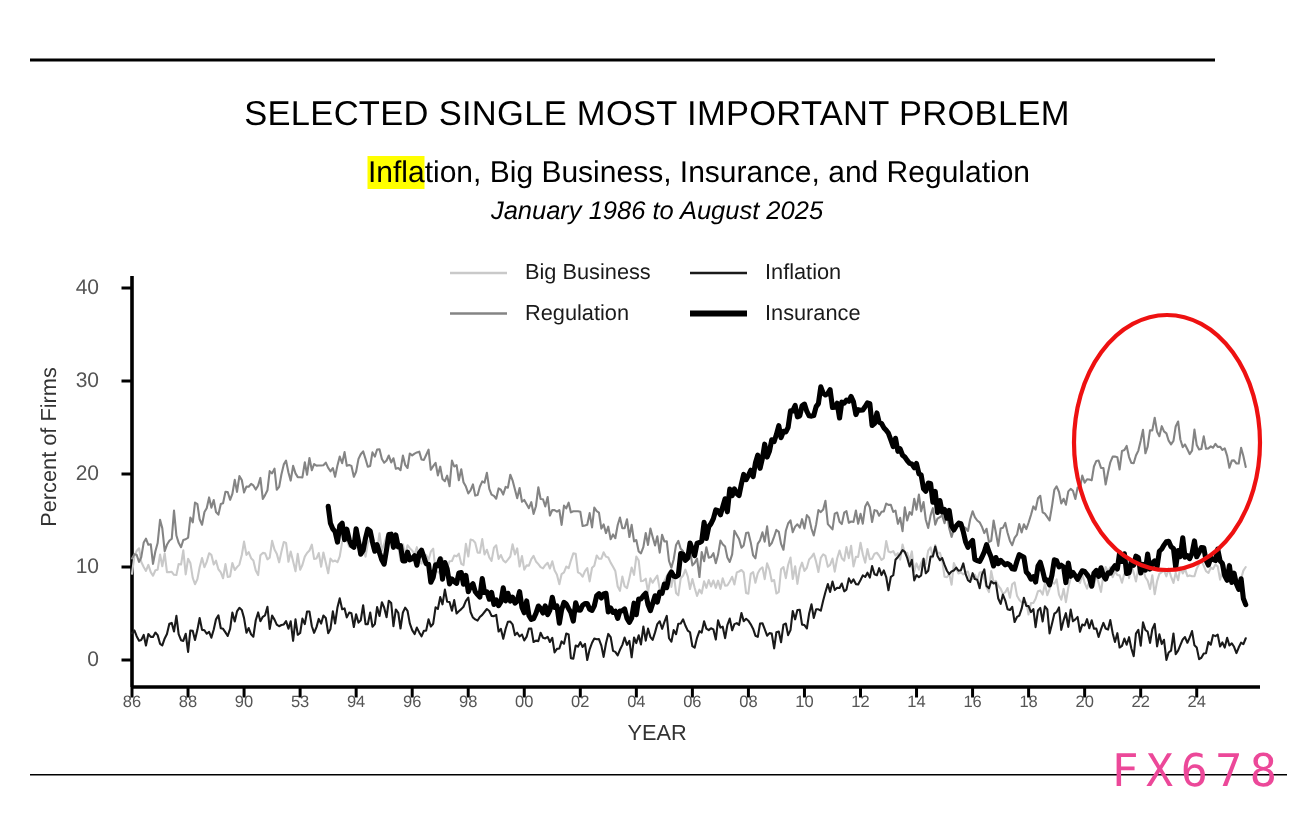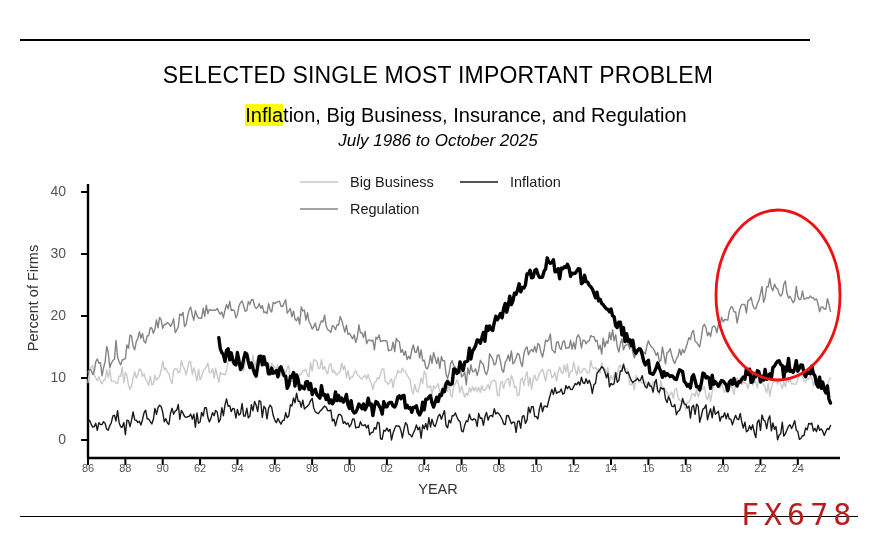--- a/index.html
+++ b/index.html
@@ -23,37 +23,37 @@
   .lg-label{font-size:14.5px;color:#1a1a1a;white-space:nowrap;}
 
   .ylabel{position:absolute;left:-62px;top:290px;width:190px;text-align:center;font-size:14.5px;
           transform:rotate(-90deg);color:#333;}
   .xlabel{position:absolute;left:0;top:481px;width:876px;text-align:center;font-size:14.5px;color:#333;}
 
   .ytick{position:absolute;right:0;width:26px;text-align:right;font-size:14px;color:#555;}
   .xtick{position:absolute;top:0;width:26px;text-align:center;font-size:11px;color:#555;}
 
   .watermark{position:absolute;left:741px;top:497px;font-size:30px;letter-spacing:5px;
-             color:#b91c1c;font-family:"DejaVu Sans Mono",monospace;}
+             color:#ec4899;font-family:"DejaVu Sans Mono",monospace;}
 
   svg{display:block;}
 </style>
 </head>
 <body>
 
 <div id="root">
 
   <div class="rule-top"></div>
   <div class="rule-bottom"></div>
 
   <div class="title-main">SELECTED SINGLE MOST IMPORTANT PROBLEM</div>
 
   <div class="title-sub"><span class="hl">Infla</span><span>tion, Big Business, Insurance, and Regulation</span></div>
 
-  <div class="title-date">July 1986 to October 2025</div>
+  <div class="title-date">January 1986 to August 2025</div>
 
   <div class="legend">
     <div class="legend-row">
       <div class="legend-item a">
         <span class="lg-line">
           <svg width="38" height="6">
               <line x1="0" y1="3" x2="38" y2="3" stroke="#c9c9c9" stroke-width="1.6"></line>
             </svg>
         </span>
         <span class="lg-label">Big Business</span>
@@ -69,38 +69,46 @@
     </div>
     <div class="legend-row">
       <div class="legend-item a">
         <span class="lg-line">
           <svg width="38" height="6">
               <line x1="0" y1="3" x2="38" y2="3" stroke="#848484" stroke-width="1.6"></line>
             </svg>
         </span>
         <span class="lg-label">Regulation</span>
       </div>
+      <div class="legend-item b">
+        <span class="lg-line">
+          <svg width="38" height="6">
+              <line x1="0" y1="3" x2="38" y2="3" stroke="#000000" stroke-width="4"></line>
+            </svg>
+        </span>
+        <span class="lg-label">Insurance</span>
+      </div>
     </div>
   </div>
 
   <div class="ylabel">Percent of Firms</div>
   <div class="xlabel">YEAR</div>
 
   <div id="ytick-layer" style="position:absolute;left:32px;top:0;width:34px;height:556px;">
       <div class="ytick" style="top: 431px;">0</div>
       <div class="ytick" style="top: 369px;">10</div>
       <div class="ytick" style="top: 307px;">20</div>
       <div class="ytick" style="top: 245px;">30</div>
       <div class="ytick" style="top: 183px;">40</div>
     </div>
   <div id="xtick-layer" style="position:absolute;left:0;top:462px;width:876px;height:22px;">
       <div class="xtick" style="left: 75px;">86</div>
       <div class="xtick" style="left: 112.359px;">88</div>
       <div class="xtick" style="left: 149.718px;">90</div>
-      <div class="xtick" style="left: 187.076px;">62</div>
+      <div class="xtick" style="left: 187.076px;">53</div>
       <div class="xtick" style="left: 224.435px; text-align: center;">94</div>
       <div class="xtick" style="left: 261.794px;">96</div>
       <div class="xtick" style="left: 299.153px;">98</div>
       <div class="xtick" style="left: 336.511px;">00</div>
       <div class="xtick" style="left: 373.87px;">02</div>
       <div class="xtick" style="left: 411.229px;">04</div>
       <div class="xtick" style="left: 448.588px;">06</div>
       <div class="xtick" style="left: 485.947px;">08</div>
       <div class="xtick" style="left: 523.305px;">10</div>
       <div class="xtick" style="left: 560.664px;">12</div>

